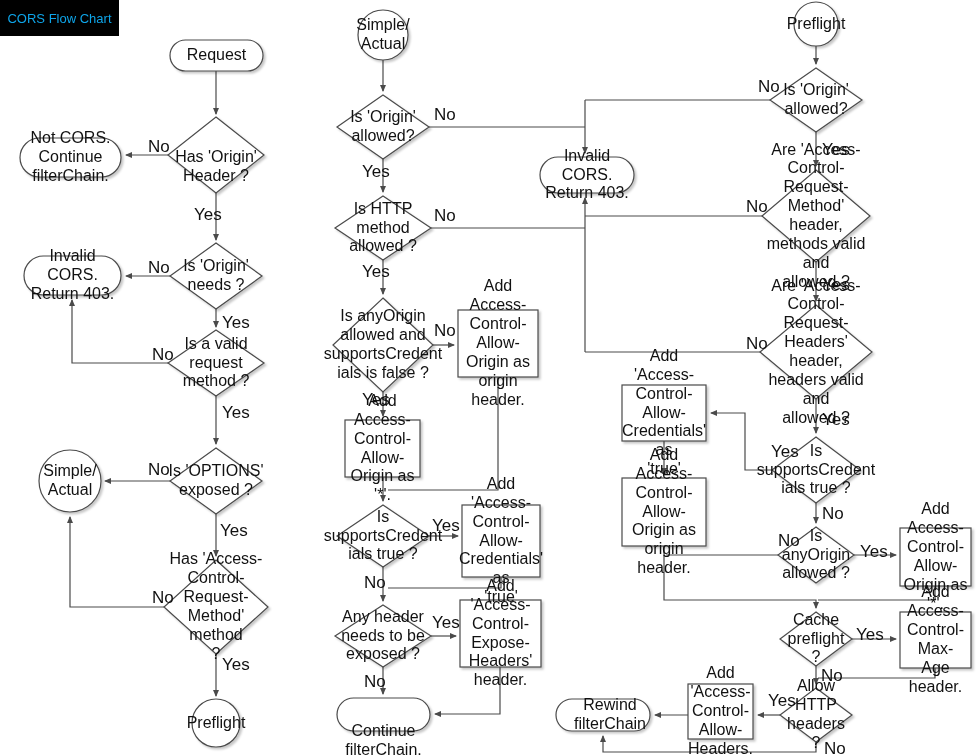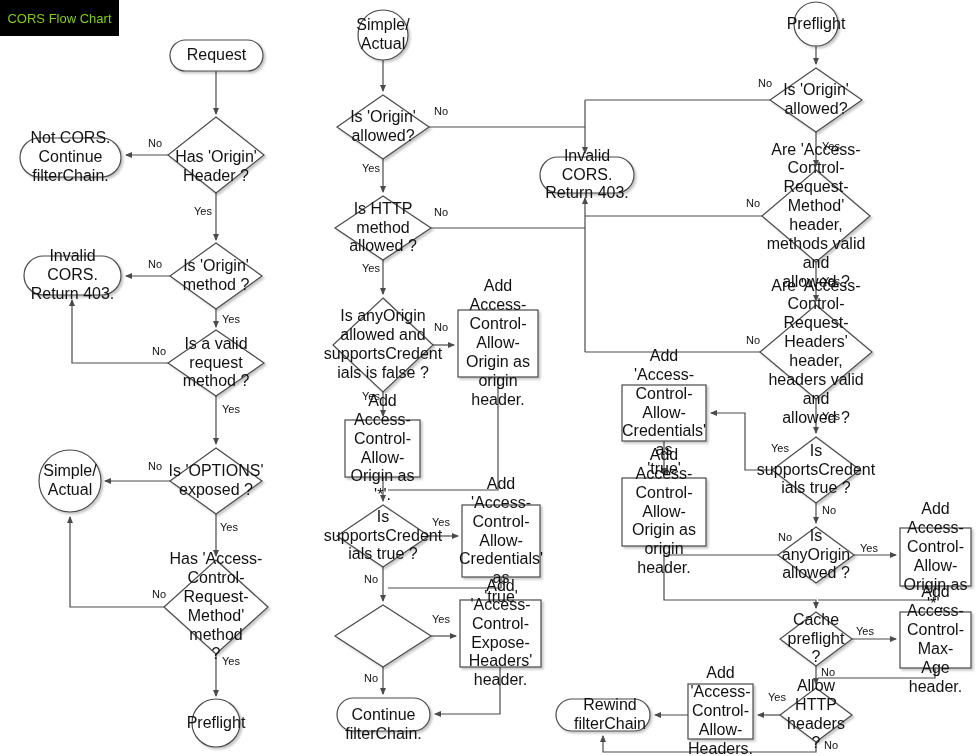--- a/index.html
+++ b/index.html
@@ -1,23 +1,23 @@
 <!DOCTYPE html>
 <html><head>
 <meta charset="utf-8">
 <style>
   html,body{margin:0;padding:0;background:#fff;}
   .canvas{position:relative;width:976px;height:756px;background:#ffffff;overflow:hidden;
           font-family:"Liberation Sans",sans-serif;}
-  .title-box{position:absolute;left:0;top:0;width:119px;height:36px;background:#000;color:#84cc16;
+  .title-box{position:absolute;left:0;top:0;width:119px;height:36px;background:#000;color:#0ea5e9;
              display:flex;align-items:center;justify-content:center;font-size:13px;}
   svg.fc{position:absolute;left:0;top:0;}
   .n{position:absolute;display:flex;align-items:center;justify-content:center;text-align:center;
      font-size:16px;line-height:1.18;color:#111;white-space:pre-line;pointer-events:none;}
-  .e{position:absolute;font-size:11px;color:#111;pointer-events:none;text-align:center;}
+  .e{position:absolute;font-size:17px;color:#111;pointer-events:none;text-align:center;}
 </style>
 </head>
 <body>
 
 <div class="canvas">
 
   <svg class="fc" width="976" height="756" viewBox="0 0 976 756">
     <defs>
       <marker id="arw" markerWidth="8" markerHeight="8" refX="6" refY="3" orient="auto" markerUnits="userSpaceOnUse">
         <path d="M0,0 L7,3 L0,6 Z" fill="#4a4a4a"></path>
@@ -124,21 +124,21 @@
     </g>
   </svg>
 
   <div class="title-box">CORS Flow Chart</div>
 
   <div class="n" style="left:170px;top:40px;width:93px;height:31px">Request</div>
   <div class="n" style="left:170px;top:146px;width:92px;height:42px">Has 'Origin'
 Header ?</div>
   <div class="n" style="left:20px;top:140px;width:101px;height:35px">Not CORS. Continue
 filterChain.</div>
-  <div class="n" style="left:168px;top:258px;width:96px;height:36px">Is 'Origin' method ?</div>
+  <div class="n" style="left:168px;top:258px;width:96px;height:36px">Is 'Origin' needs ?</div>
   <div class="n" style="left:24px;top:258px;width:97px;height:35px">Invalid CORS.
 Return 403.</div>
   <div class="n" style="left:168px;top:345px;width:96px;height:36px">Is a valid request
 method ?</div>
   <div class="n" style="left:168px;top:463px;width:96px;height:36px">Is 'OPTIONS'
 exposed ?</div>
   <div class="n" style="left:40px;top:459px;width:60px;height:44px">Simple/
 Actual</div>
   <div class="n" style="left:166px;top:580px;width:100px;height:54px">Has 'Access-
 Control-Request-
@@ -165,24 +165,27 @@
   <div class="n" style="left:345px;top:422px;width:75px;height:53px">Add Access-
 Control-Allow-
 Origin as '*'.</div>
   <div class="n" style="left:335px;top:516px;width:96px;height:40px">Is
 supportsCredent
 ials true ?</div>
   <div class="n" style="left:462px;top:507px;width:78px;height:68px">Add 'Access-
 Control-Allow-
 Credentials' as
 'true'</div>
+  <div class="n" style="left:333px;top:618px;width:100px;height:36px">Any header
+needs to be
+exposed ?</div>
   <div class="n" style="left:460px;top:608px;width:81px;height:51px">Add 'Access-
 Control-Expose-
 Headers' header.</div>
-  <div class="n" style="left:331px;top:716px;width:105px;height:18px">Continue filterChain.</div>
+  <div class="n" style="left:331px;top:732px;width:105px;height:18px">Continue filterChain.</div>
 
   <div class="n" style="left:792px;top:12px;width:48px;height:24px">Preflight</div>
   <div class="n" style="left:772px;top:82px;width:88px;height:36px">Is 'Origin'
 allowed?</div>
   <div class="n" style="left:762px;top:186px;width:108px;height:60px">Are 'Access-
 Control-Request-
 Method' header,
 methods valid and
 allowed ?</div>
   <div class="n" style="left:760px;top:322px;width:112px;height:60px">Are 'Access-

